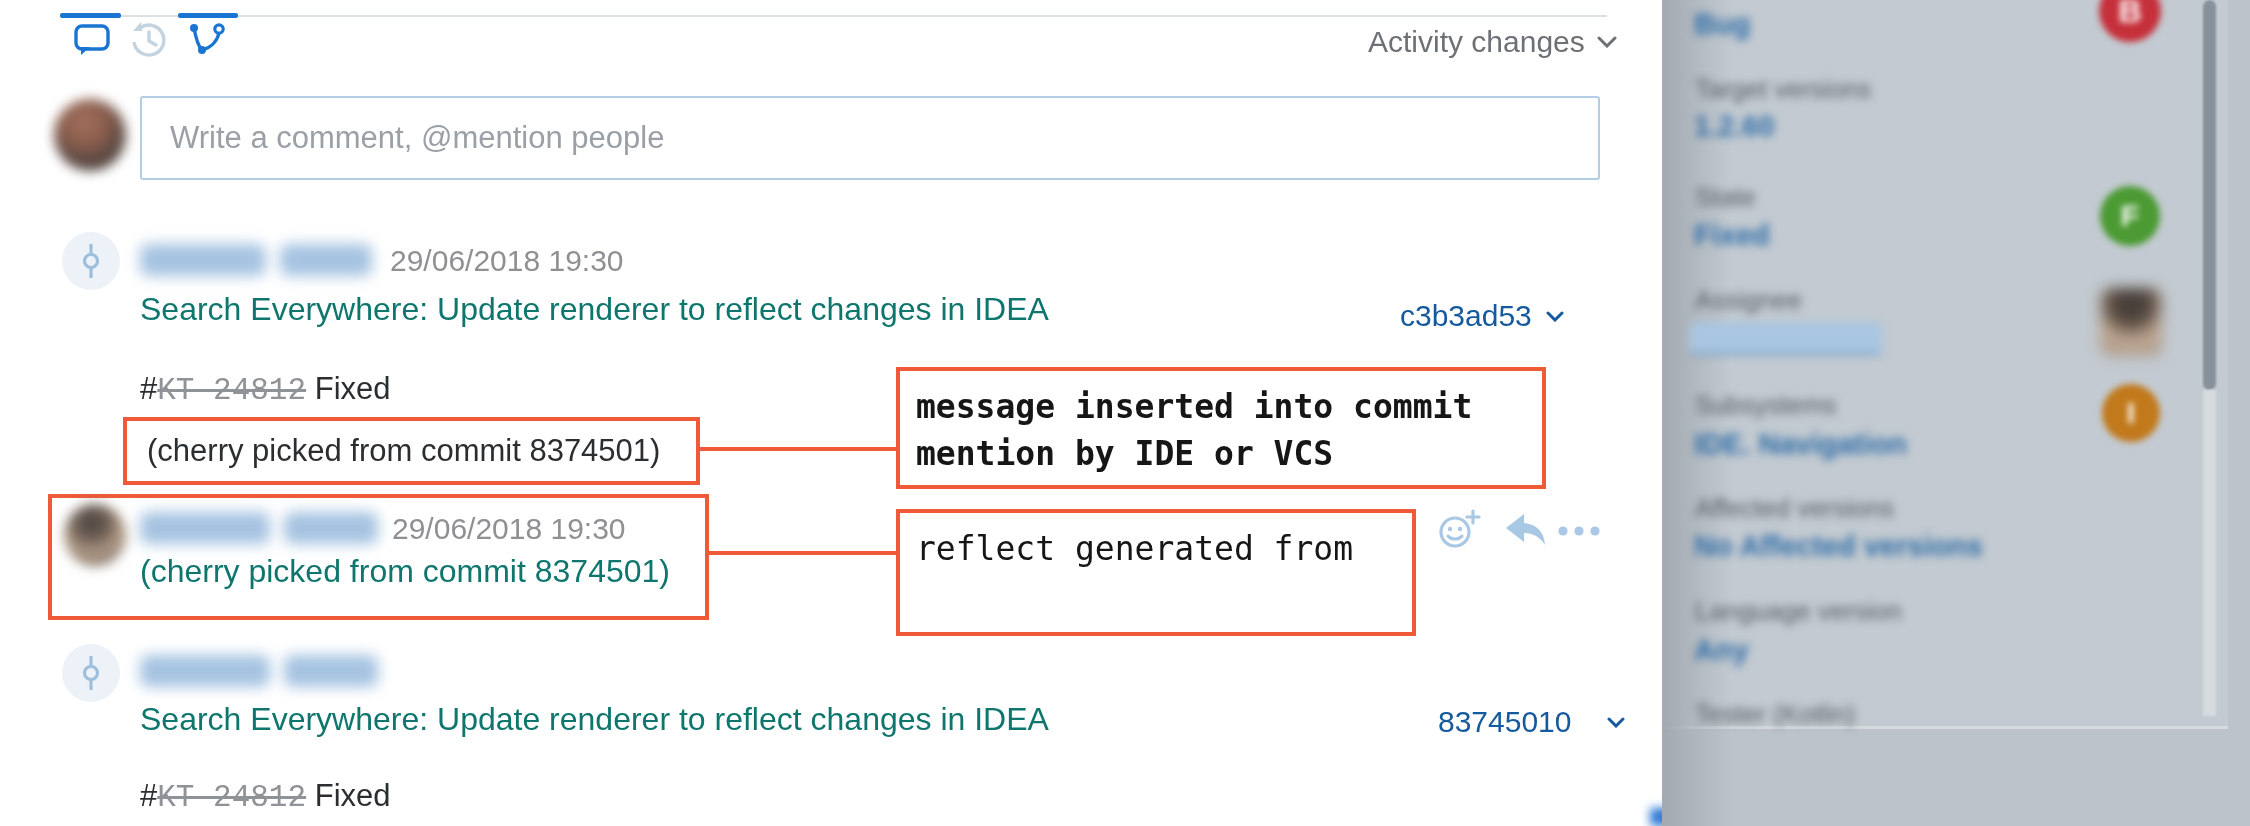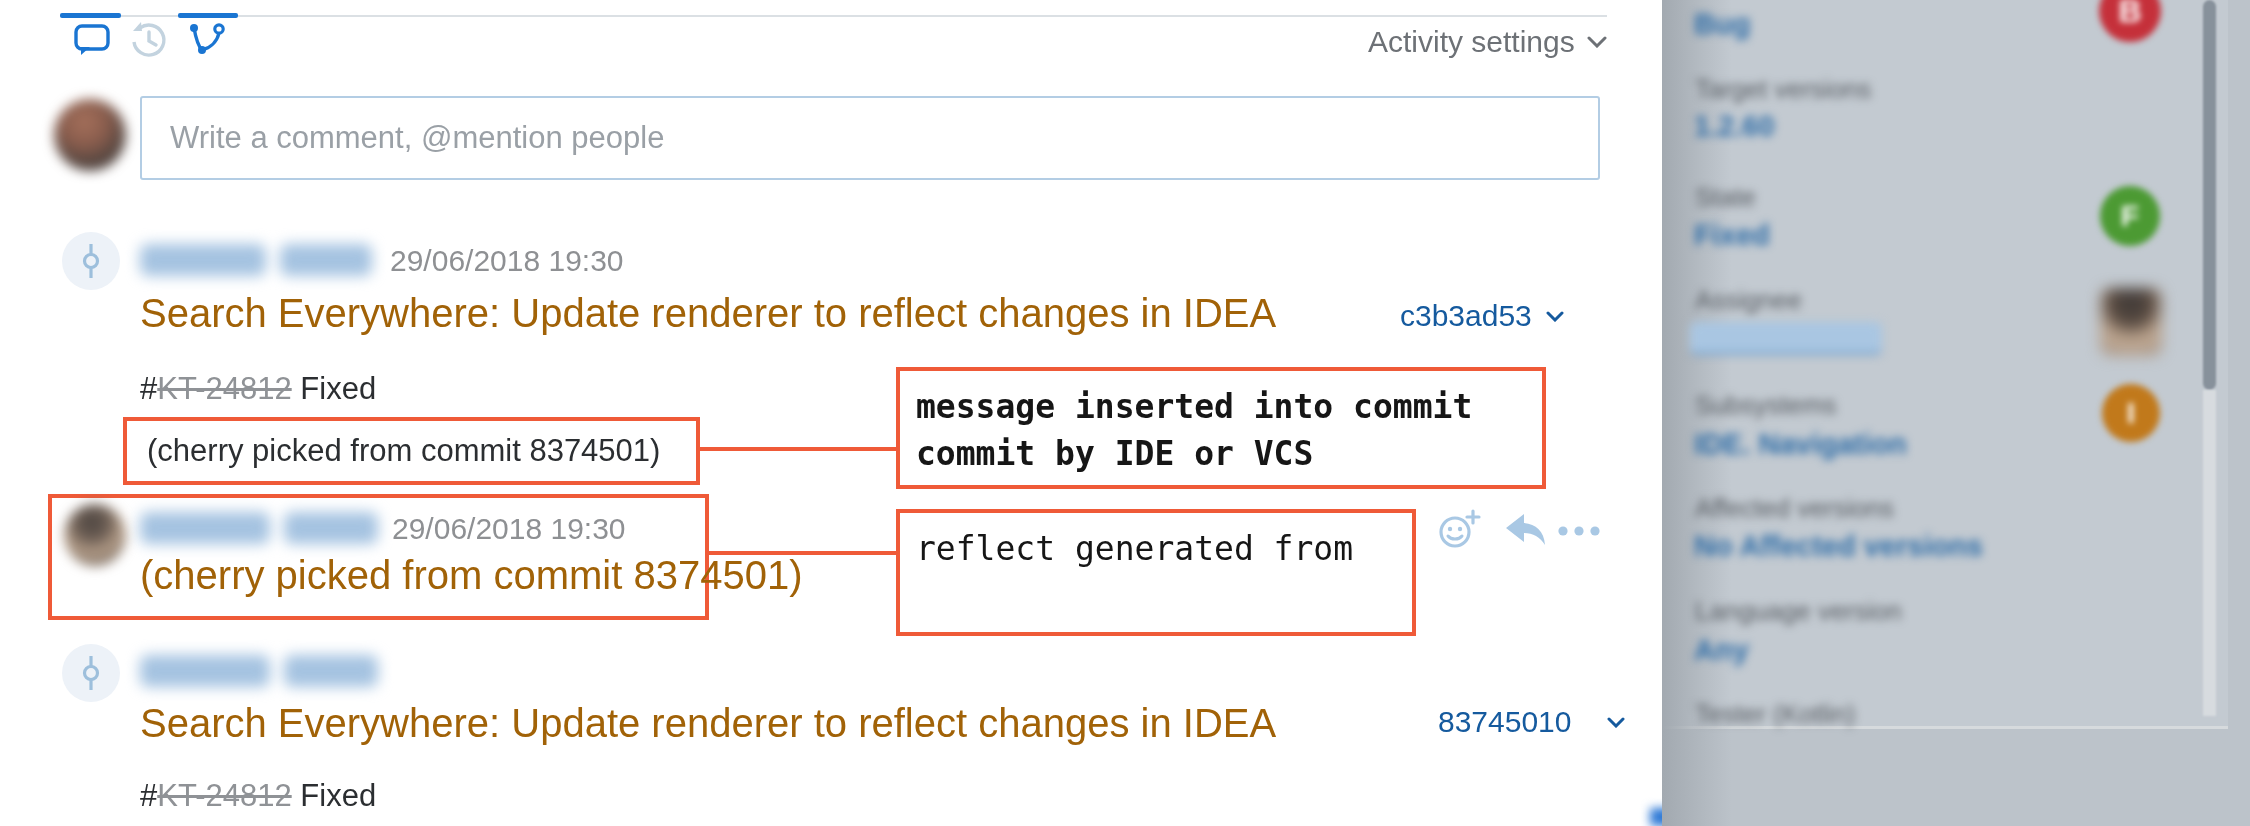--- a/index.html
+++ b/index.html
@@ -22,25 +22,25 @@
                  font-size:31px;color:#3c3f42;padding:0 28px;outline:none;
                  font-family:"Liberation Sans",sans-serif;}
   .comment-input::placeholder{color:#9aa0a6;opacity:1;}
 
   
   .entry-icon{position:absolute;width:58px;height:58px;border-radius:50%;background:#edf2f8;
               display:flex;align-items:center;justify-content:center;}
   .name-blob{position:absolute;height:32px;filter:blur(7px);display:flex;gap:14px;}
   .name-blob > div{background:#a5c3e1;border-radius:8px;height:100%;}
   .date{position:absolute;font-size:30px;color:#8e9093;}
-  .entry-title{position:absolute;font-size:40px;color:#a16207;}
+  .entry-title{position:absolute;font-size:32px;color:#0f766e;}
   .hash-link{position:absolute;font-size:30px;color:#155a9e;display:flex;align-items:center;
              gap:14px;cursor:pointer;}
   .issue-line{position:absolute;font-size:31px;color:#2b2e31;}
-  .issue-id{color:#8f9296;text-decoration:line-through;}
+  .issue-id{color:#8f9296;text-decoration:line-through;font-family:Liberation Mono, monospace;}
 
   
   .o-box{position:absolute;border:4px solid #ef5a38;box-sizing:border-box;background:transparent;}
   .o-note{position:absolute;border:4px solid #ef5a38;box-sizing:border-box;background:#ffffff;
           font-family:"DejaVu Sans Mono",monospace;font-size:33px;color:#161616;
           line-height:47px;padding:12px 0 0 16px;}
   .o-line{position:absolute;height:4px;background:#ef5a38;}
   .cherry-text{font-size:31px;color:#2b2e31;}
 
   
@@ -87,21 +87,21 @@
     <svg width="40" height="40" viewBox="0 0 40 40">
       <circle cx="8" cy="8" r="4" fill="#1a75d2"></circle>
       <path d="M8 8 C10 19 12 26 16 30" fill="none" stroke="#1a75d2" stroke-width="3.4"></path>
       <circle cx="33" cy="9" r="4.2" fill="none" stroke="#1a75d2" stroke-width="3.2"></circle>
       <path d="M33 13 C31 22 24 28 16 30" fill="none" stroke="#1a75d2" stroke-width="3.4"></path>
       <circle cx="16" cy="30" r="4" fill="#1a75d2"></circle>
     </svg>
   </div>
 
   <div class="activity-settings">
-    <span>Activity settings</span>
+    <span>Activity changes</span>
     <svg width="20" height="12" viewBox="0 0 20 12">
       <path d="M2 2 L10 10 L18 2" fill="none" stroke="#6d7176" stroke-width="3" stroke-linecap="round"></path>
     </svg>
   </div>
 
   <div class="abs avatar-photo" style="left:54px;top:99px;width:72px;height:72px;
        background:radial-gradient(circle at 42% 32%,#a5705b 0%,#8a5d4d 35%,#574741 65%,#33302e 100%);"></div>
   <input class="comment-input" type="text" value="" placeholder="Write a comment, @mention people" style="">
 
   <div class="entry-icon" style="left:62px;top:232px;">
@@ -127,21 +127,21 @@
     <span>#</span><span class="issue-id">KT-24812</span>
     <span>Fixed</span>
   </div>
 
   <div class="o-box" style="left:123px;top:417px;width:577px;height:68px;display:flex;align-items:center;padding-left:20px;">
     <span class="cherry-text">(cherry picked from commit 8374501)</span>
   </div>
   <div class="o-line" style="left:700px;top:447px;width:196px;"></div>
   <div class="o-note" style="left:896px;top:367px;width:650px;height:122px;font-weight:bold;">
     <div>message inserted into commit</div>
-    <div>commit by IDE or VCS</div>
+    <div>mention by IDE or VCS</div>
   </div>
 
   <div class="o-box" style="left:48px;top:494px;width:661px;height:126px;"></div>
   <div class="abs avatar-photo" style="left:64px;top:504px;width:62px;height:62px;
        background:radial-gradient(circle at 45% 30%,#4b4440 0%,#6e5f55 30%,#b49d88 55%,#6f635a 85%);"></div>
   <div class="name-blob" style="left:140px;top:512px;width:238px;">
     <div style="width:55%;"></div>
     <div style="width:40%;"></div>
   </div>
   <div class="date" style="left:392px;top:512px;">29/06/2018 19:30</div>

